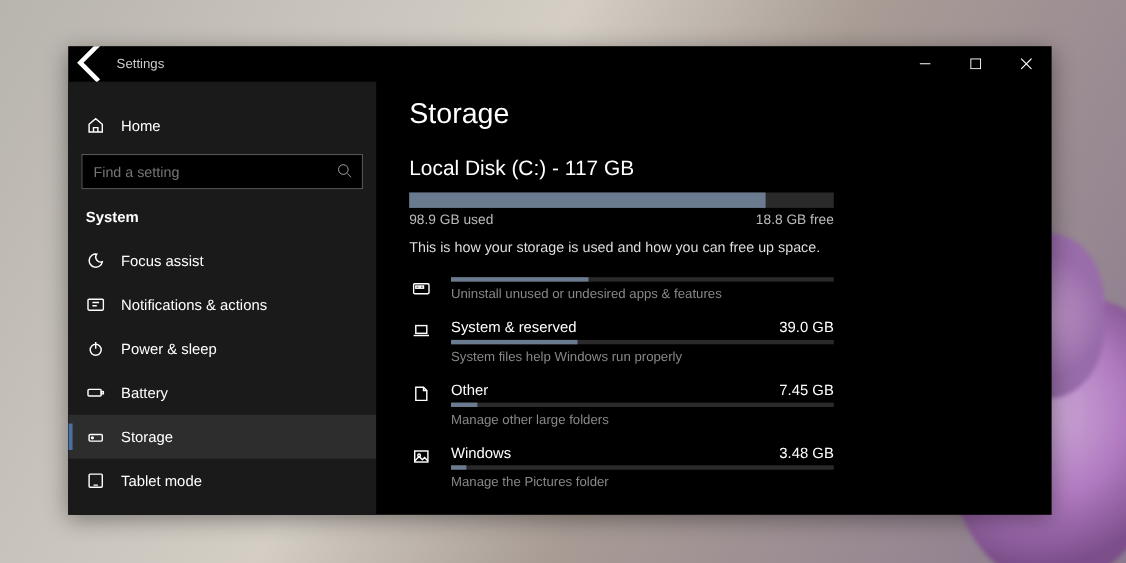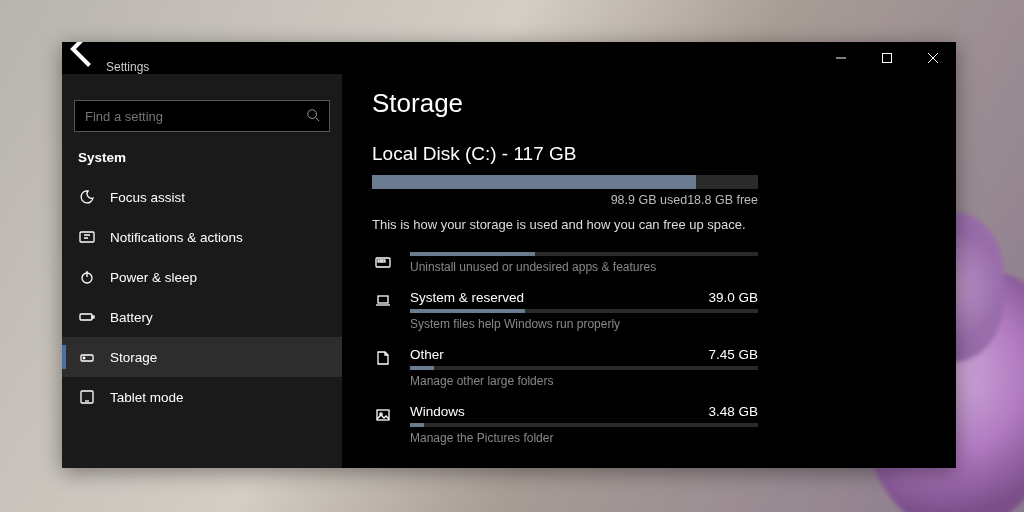--- a/index.html
+++ b/index.html
@@ -20,21 +20,21 @@
   background: radial-gradient(circle at 50% 50%, #c9a0d4 0%, #9a6aad 60%);
   border-radius:60% 50% 50% 60%;
 }
 .window {
   position: absolute; top: 42px; left: 62px; width: 894px; height: 426px;
   background: #000; color: #fff; display: flex; flex-direction: column;
   box-shadow: 0 4px 20px rgba(0,0,0,0.4);
   overflow: hidden;
 }
 .titlebar {
-  height: 32px; display: flex; align-items: flex-end; font-size: 12px;
+  height: 32px; display: flex; align-items: center; font-size: 12px;
   color: #ccc;
 }
 .back-btn { width: 44px; text-align: center; font-size: 14px; cursor: pointer; }
 .title-text { flex: 0 0 auto; }
 .caption-btns { margin-left: auto; display: flex; }
 .caption-btn { width: 46px; height: 32px; display: flex; align-items: center; justify-content: center; cursor: pointer; }
 .caption-btn svg { width: 10px; height: 10px; }
 .body { flex: 1; display: flex; overflow: hidden; }
 .sidebar { width: 280px; background: #1a1a1a; display: flex; flex-direction: column; padding-top: 20px; }
 .home-row, .nav-item {
@@ -60,21 +60,21 @@
   content:''; position:absolute; left:0; top:8px; bottom:8px; width:4px; background:#4a6fa5;
 }
 .content {
   flex: 1; padding: 14px 38px 0 30px; overflow-y: auto; position: relative;
 }
 .content::-webkit-scrollbar{width:3px;} .content::-webkit-scrollbar-thumb{background:#555;}
 h1 { font-size: 26px; font-weight: 400; margin-bottom: 24px; }
 .disk-name { font-size: 19px; font-weight: 300; margin-bottom: 10px; }
 .bar { width: 386px; height: 14px; background: #2a2a2a; position: relative; margin-bottom: 4px; }
 .bar-fill { height: 100%; background: #6a7a8f; }
-.bar-row { width: 386px; display: flex; justify-content: flex-end; font-size: 12.5px; color: #bbb; margin-bottom: 10px; }
+.bar-row { width: 386px; display: flex; justify-content: space-between; font-size: 12.5px; color: #bbb; margin-bottom: 10px; }
 .desc { font-size: 13px; color: #ddd; margin-bottom: 16px; }
 .storage-item { display: flex; align-items: flex-start; gap: 16px; padding: 4px 0 12px; width: 386px; cursor: pointer; }
 .storage-item .icon { width: 22px; margin-top: 2px; }
 .storage-detail { flex: 1; }
 .storage-header { display: flex; justify-content: space-between; font-size: 13.5px; color: #fff; margin-bottom: 4px; }
 .mini-bar { width: 100%; height: 4px; background: #2a2a2a; margin-bottom: 4px; }
 .mini-bar-fill { height: 100%; background: #6a7a8f; }
 .storage-sub { font-size: 12px; color: #888; }
 </style>
 </head>
@@ -104,20 +104,28 @@
           <svg viewBox="0 0 10 10">
             <line x1="0" y1="0" x2="10" y2="10" stroke="#fff"></line>
             <line x1="10" y1="0" x2="0" y2="10" stroke="#fff"></line>
           </svg>
         </div>
     </div>
   </div>
 
   <div class="body">
     <div class="sidebar">
+      <div class="home-row">
+        <span class="icon">
+            <svg viewBox="0 0 16 16">
+              <path d="M2 7 L8 2 L14 7 V14 H2 Z M6 14 V10 H10 V14"></path>
+            </svg>
+          </span>
+        <span>Home</span>
+      </div>
       <div class="search-wrap">
         <input class="search" placeholder="Find a setting" style="">
         <svg class="search-icon" viewBox="0 0 16 16">
             <circle cx="7" cy="7" r="5" stroke="#aaa" fill="none"></circle>
             <line x1="11" y1="11" x2="15" y2="15" stroke="#aaa"></line>
           </svg>
       </div>
       <div class="section-label">System</div>
       <div class="nav-list" id="nav-list">
           <div class="nav-item">

